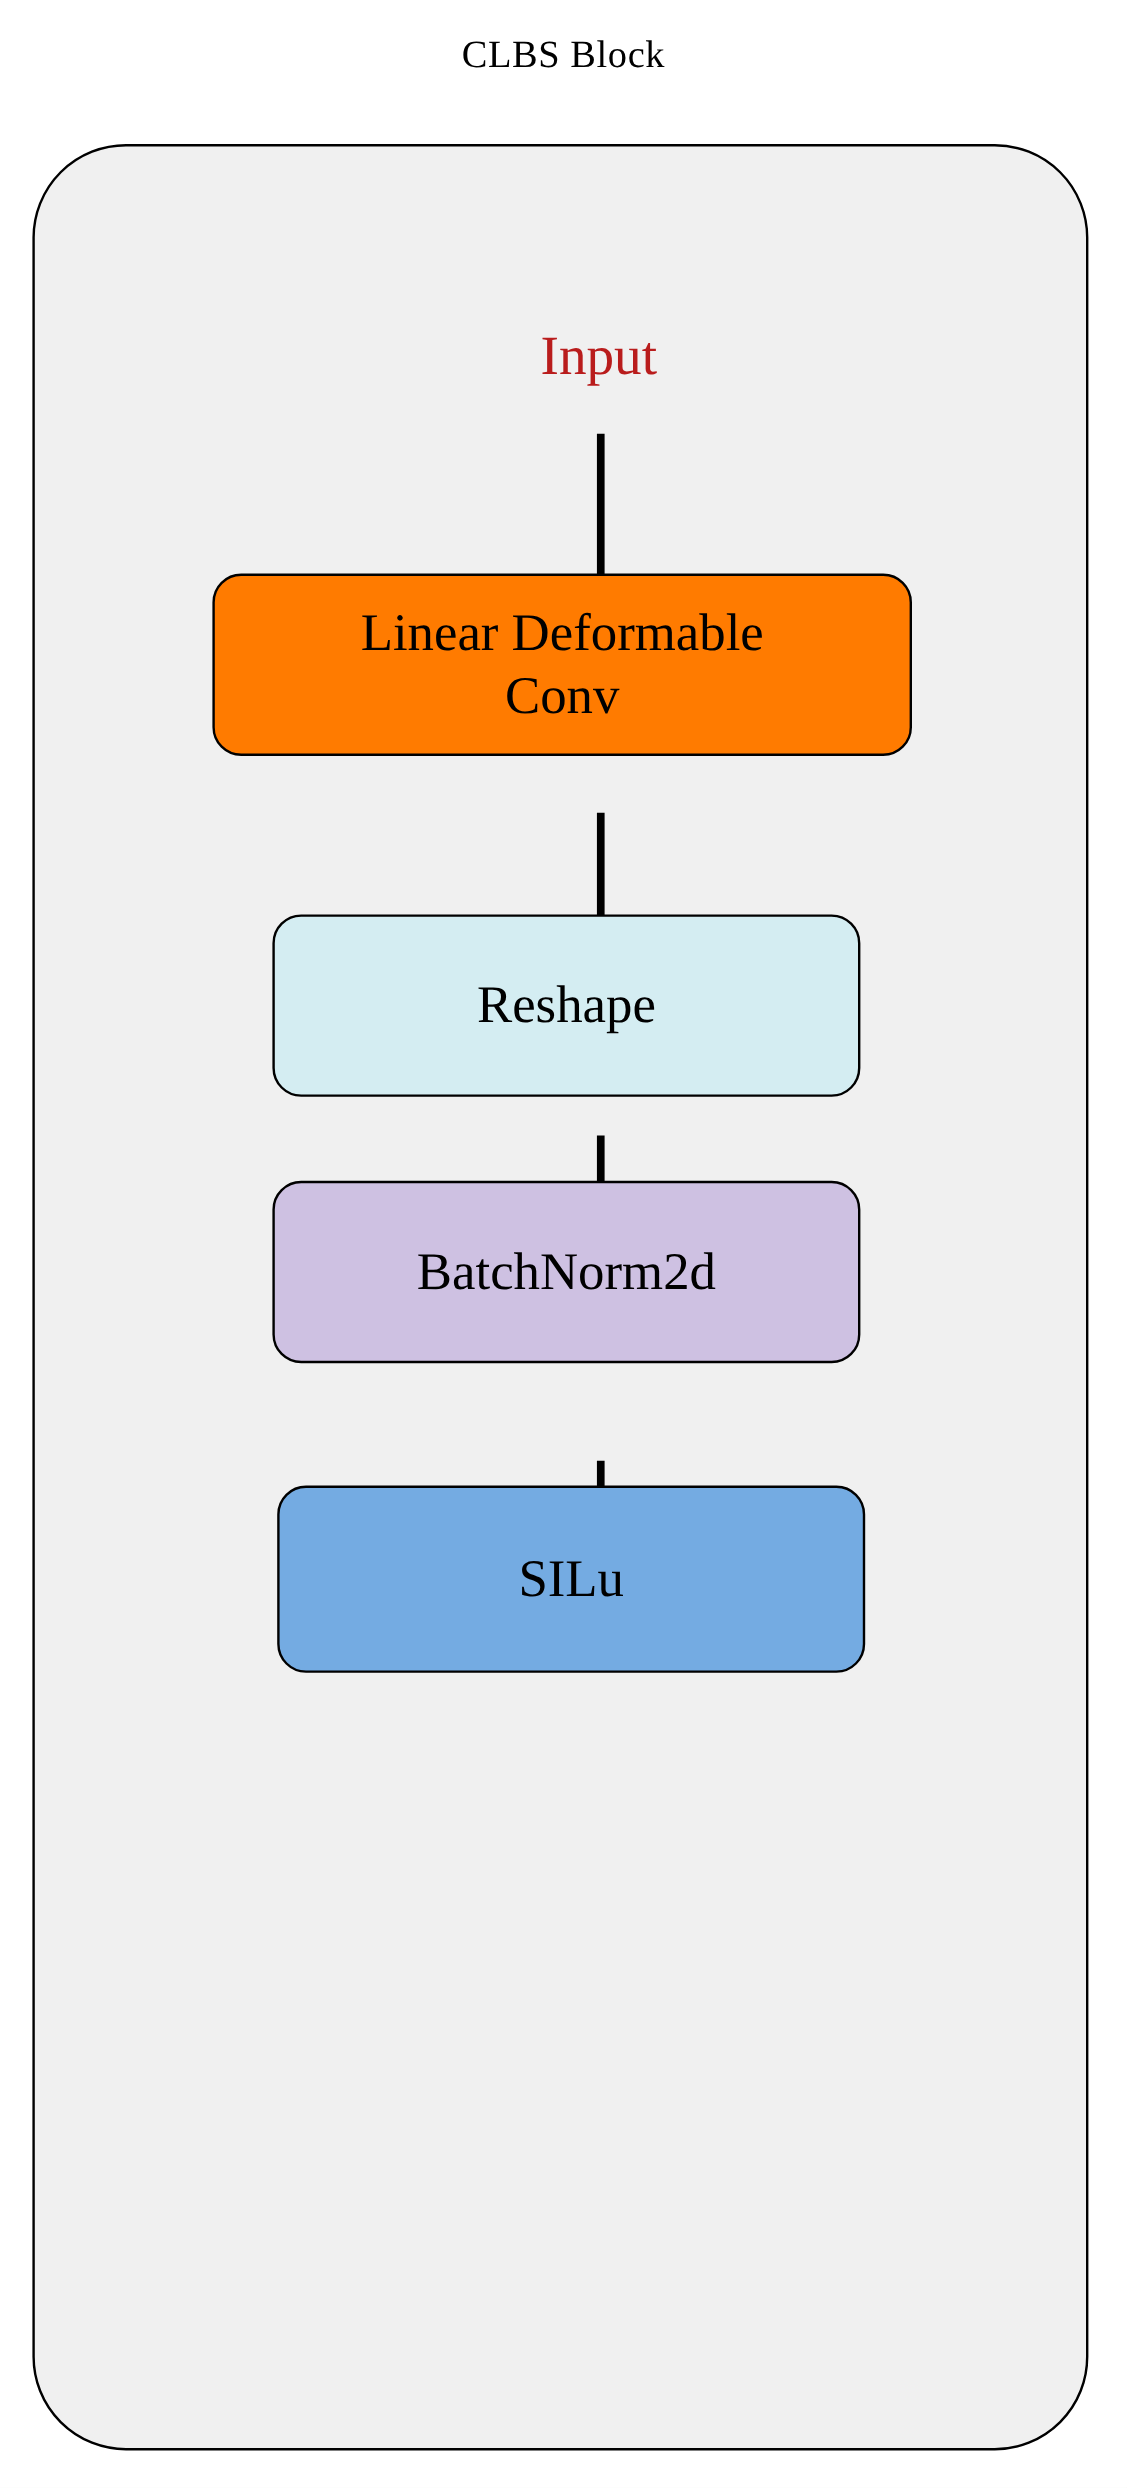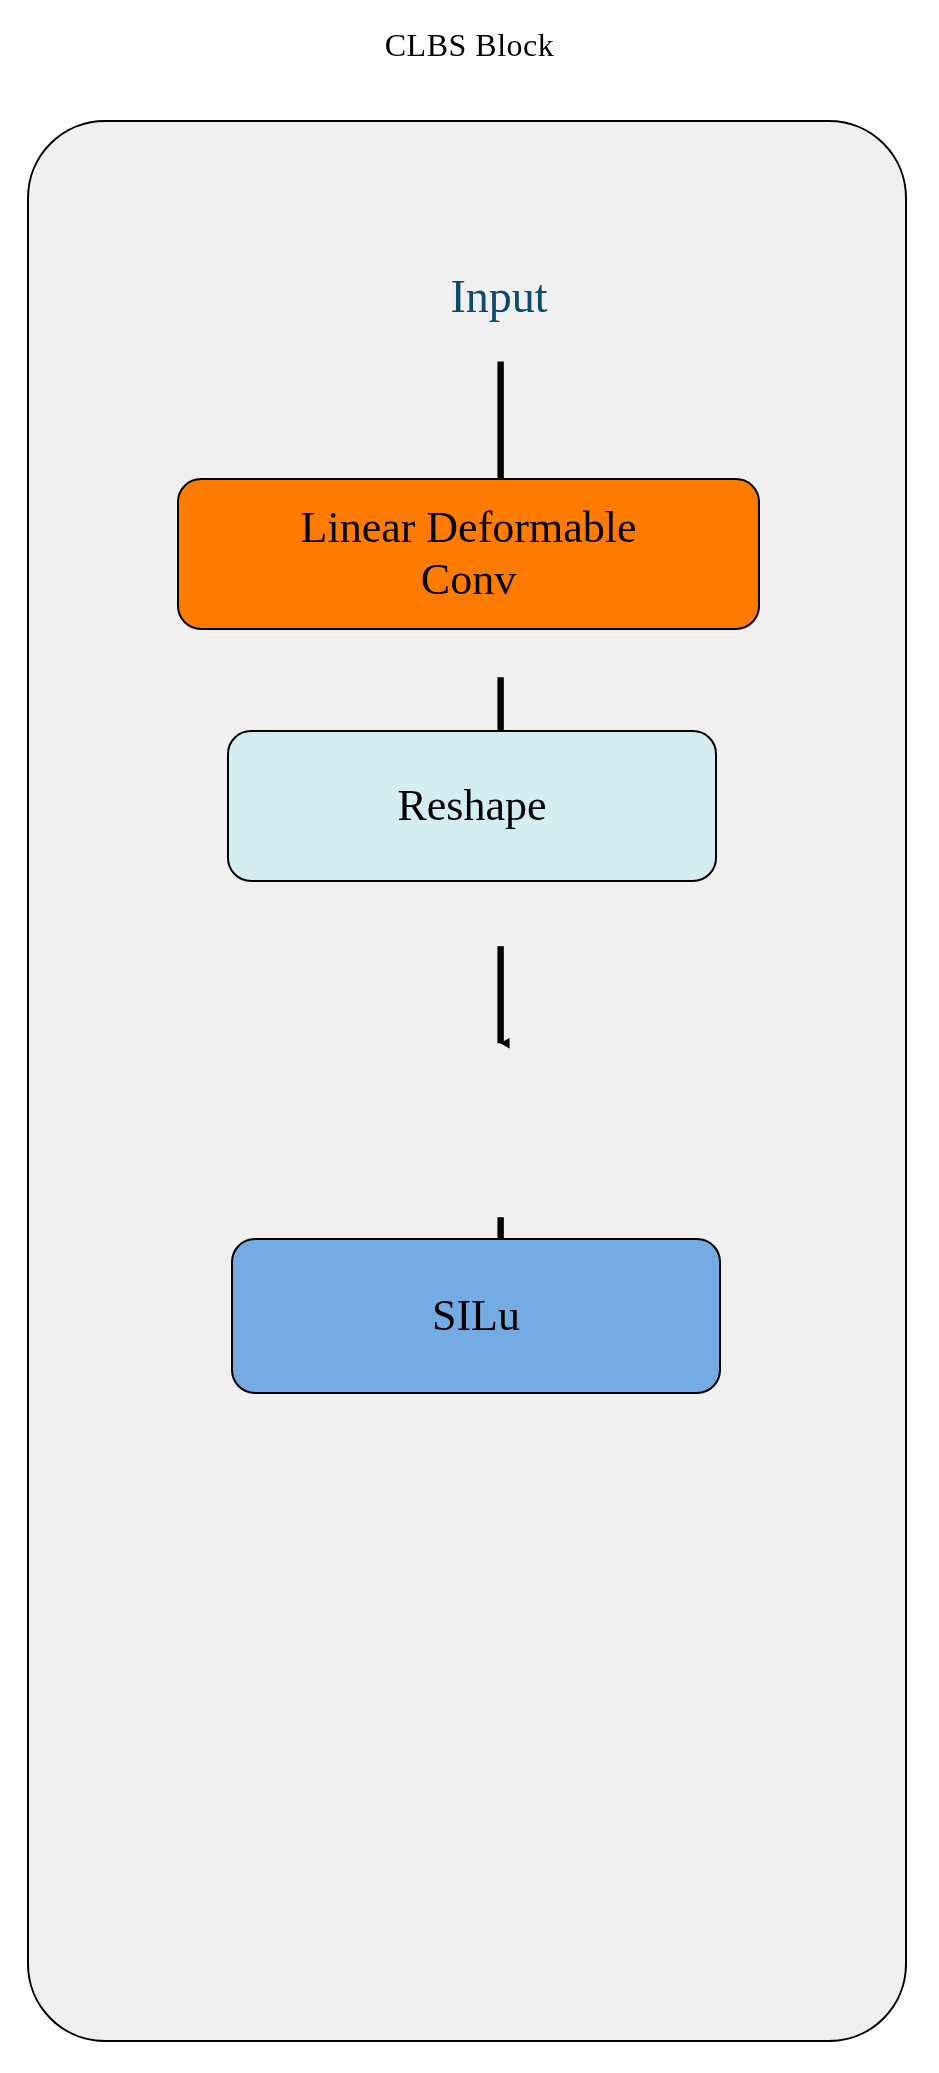--- a/index.html
+++ b/index.html
@@ -68,21 +68,21 @@
     width: 100%;
     padding: 0 14px;
     box-sizing: border-box;
     white-space: pre-line;
   }
 
   
   .node-plain {
     position: absolute;
     text-align: center;
-    color: #0c4a6e;
+    color: #b91c1c;
     font-size: 46px;
     line-height: 54px;
     font-family: "Liberation Serif", "DejaVu Serif", serif;
   }
 
   
   #node-input {
     left: 170px;
     top: 148px;
     width: 600px;
@@ -162,23 +162,26 @@
 
     <div id="node-input" class="node-plain">
       <span class="node-label">Input</span>
     </div>
 
     <div id="node-ldc" class="node" style="background:#ff7b00;">
       <span class="node-label">Linear Deformable
 Conv</span>
     </div>
 
-    <div id="node-reshape" class="node" style="background:#d4edf2;">
+    <div id="node-reshape" class="node" style="background:#d4edf2;margin-top:32px;">
       <span class="node-label">Reshape</span>
     </div>
 
+    <div id="node-batchnorm" class="node" style="background:#cec1e2;">
+      <span class="node-label">BatchNorm2d</span>
+    </div>
 
     <div id="node-silu" class="node" style="background:#74abe2;">
       <span class="node-label">SILu</span>
     </div>
 
   </div>
 </div>
 
 </body></html>

